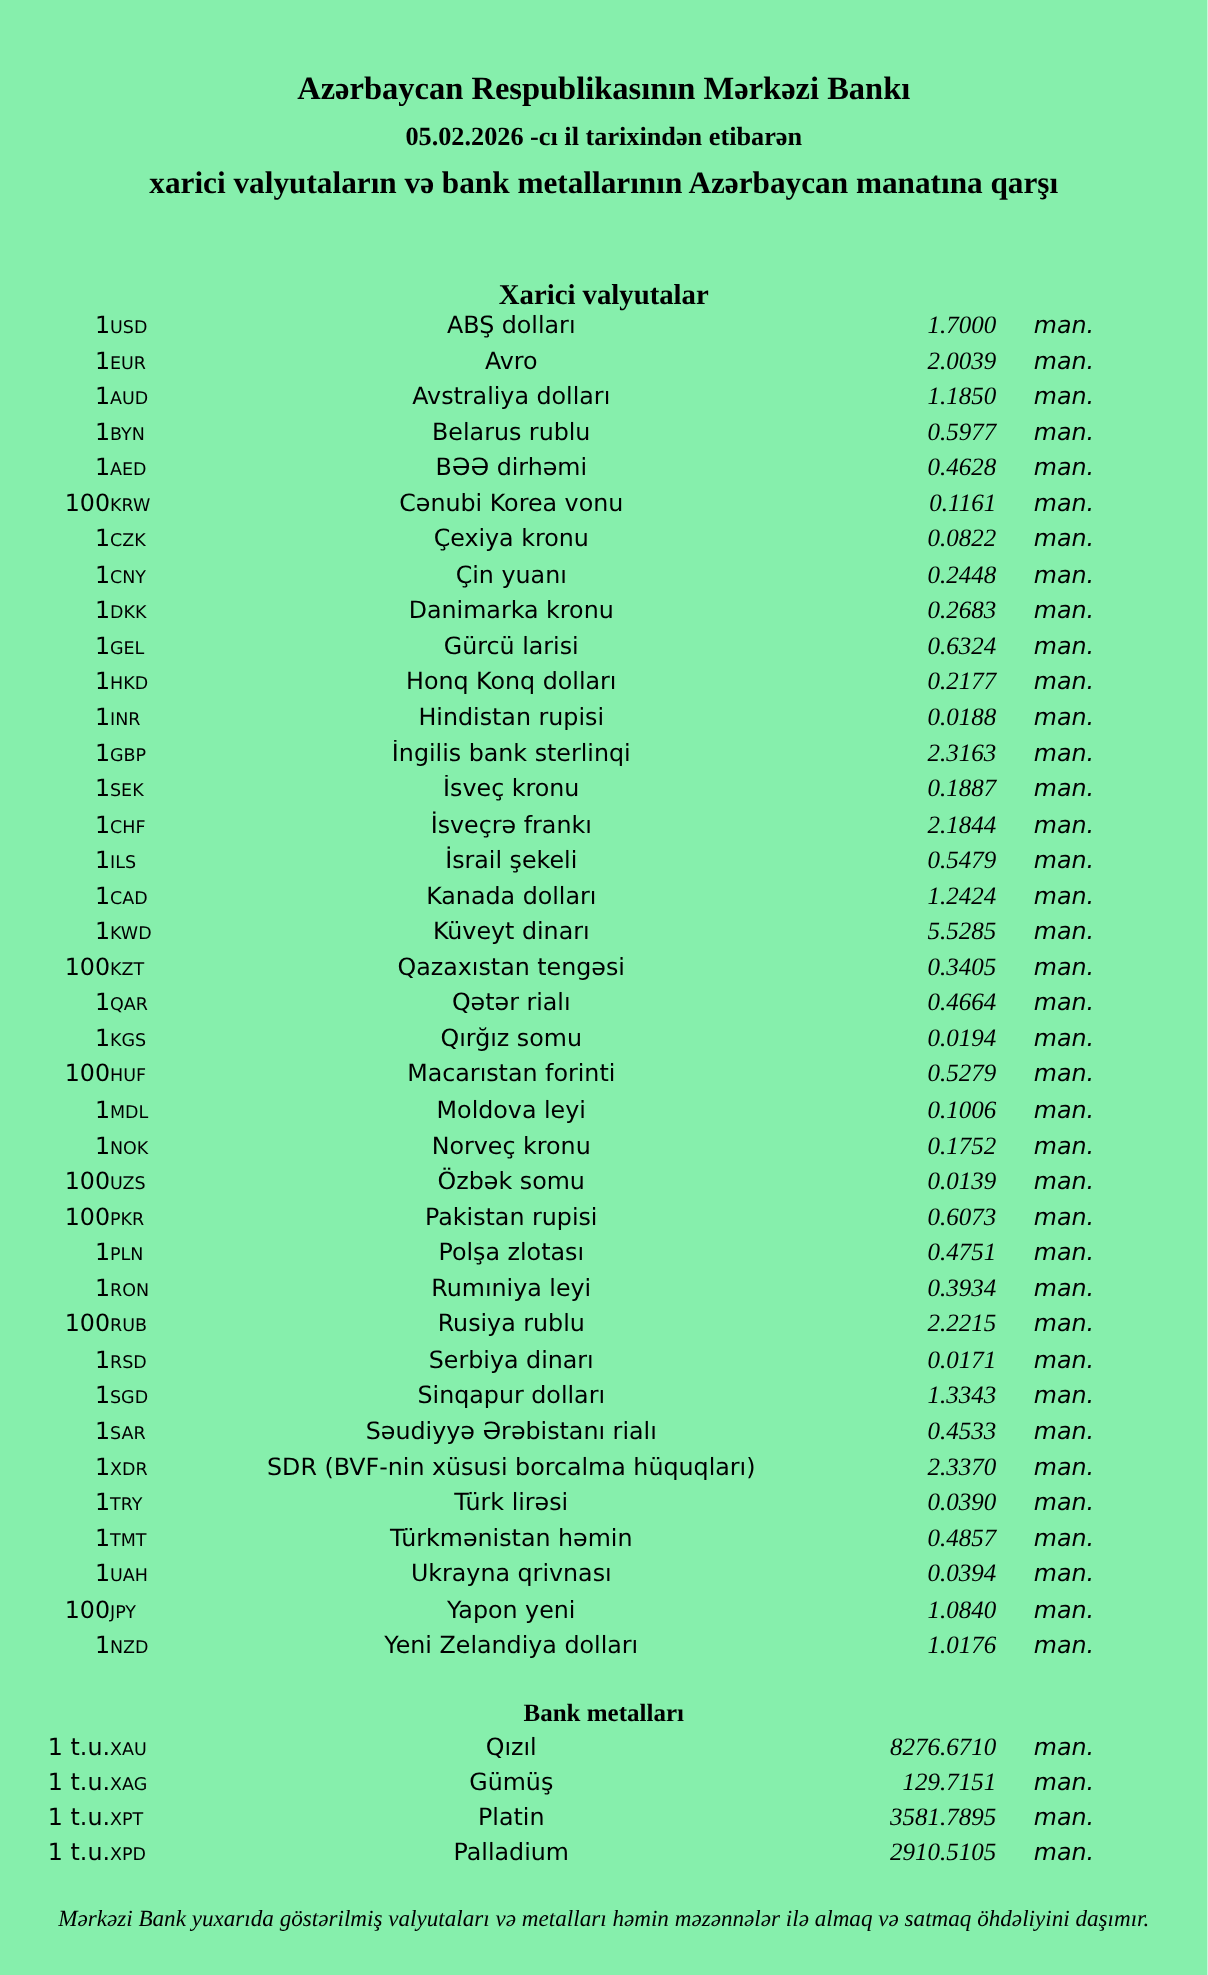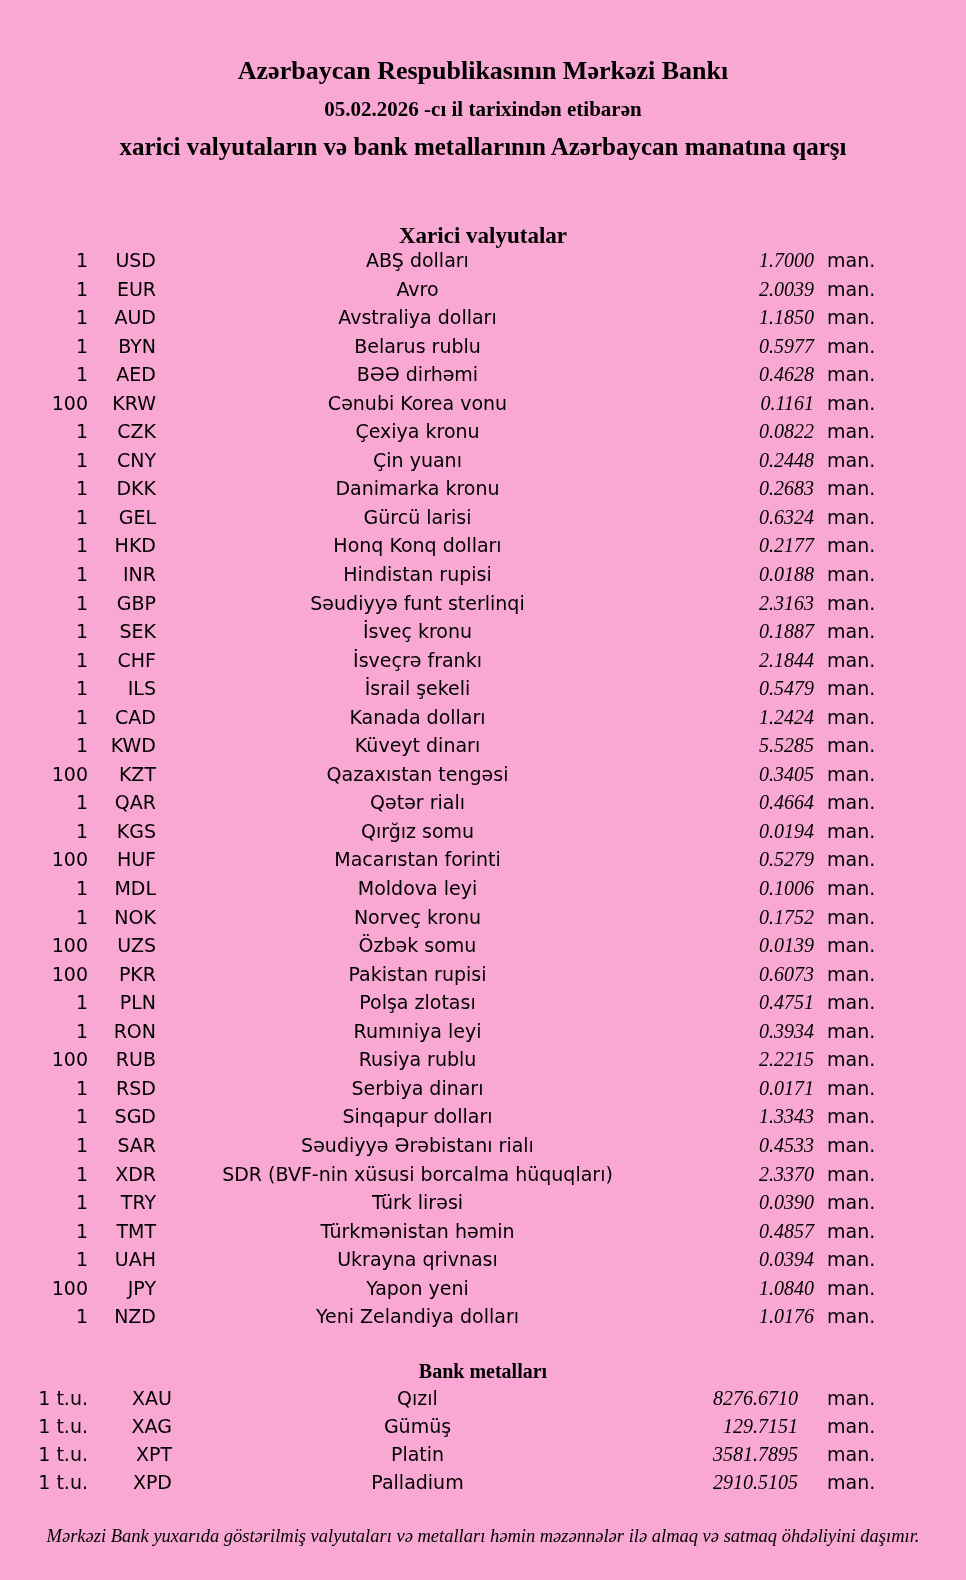--- a/index.html
+++ b/index.html
@@ -1,20 +1,20 @@
 <!DOCTYPE html>
 <html><head>
 <meta charset="utf-8">
 <style>
   html, body { margin: 0; padding: 0; background: #ffffff; }
   .page {
     position: relative;
     width: 966px;
     height: 1580px;
-    background: #f9a8d4;
+    background: #86efac;
     color: #000000;
     font-family: "DejaVu Sans", sans-serif;
     overflow: hidden;
   }
   .centered-line {
     position: absolute;
     left: 0; right: 0;
     text-align: center;
     font-family: "Liberation Serif", "DejaVu Serif", serif;
     font-weight: bold;
@@ -32,34 +32,34 @@
   }
   .currency-table { top: 249px; }
   .metals-table   { top: 1387px; }
 
   .row {
     display: flex;
     align-items: baseline;
     height: 28.55px;
     padding-right: 73px;
   }
-  .metals-table .row { height: 28px; gap: 16px; }
+  .metals-table .row { height: 28px; }
 
   .c-qty {
     width: 88px;
     flex: none;
     text-align: right;
     font-size: 19px;
     white-space: nowrap;
   }
   .c-code {
     width: 68px;
     flex: none;
-    text-align: right;
-    font-size: 19px;
+    text-align: left;
+    font-size: 14px;
     white-space: nowrap;
   }
   .c-name {
     flex: 1;
     padding-left: 5px;
     font-size: 19px;
     white-space: nowrap;
     overflow: hidden;
     text-align: center;
   }
@@ -68,23 +68,24 @@
     flex: none;
     text-align: right;
     font-family: "Liberation Serif", "DejaVu Serif", serif;
     font-style: italic;
     font-size: 20px;
     white-space: nowrap;
   }
   .c-man {
     width: 66px;
     flex: none;
-    padding-left: 13px;
+    padding-left: 30px;
     font-size: 19px;
     white-space: nowrap;
+    font-style: italic;
   }
 
   .footer-disclaimer {
     position: absolute;
     top: 1526px;
     left: 0; right: 0;
     text-align: center;
     font-family: "Liberation Serif", "DejaVu Serif", serif;
     font-style: italic;
     font-size: 18.5px;
@@ -185,21 +186,21 @@
       <div class="row">
       <span class="c-qty">1</span>
       <span class="c-code">INR</span>
       <span class="c-name">Hindistan rupisi</span>
       <span class="c-rate">0.0188</span>
       <span class="c-man">man.</span>
     </div>
       <div class="row">
       <span class="c-qty">1</span>
       <span class="c-code">GBP</span>
-      <span class="c-name">Səudiyyə funt sterlinqi</span>
+      <span class="c-name">İngilis bank sterlinqi</span>
       <span class="c-rate">2.3163</span>
       <span class="c-man">man.</span>
     </div>
       <div class="row">
       <span class="c-qty">1</span>
       <span class="c-code">SEK</span>
       <span class="c-name">İsveç kronu</span>
       <span class="c-rate">0.1887</span>
       <span class="c-man">man.</span>
     </div>

